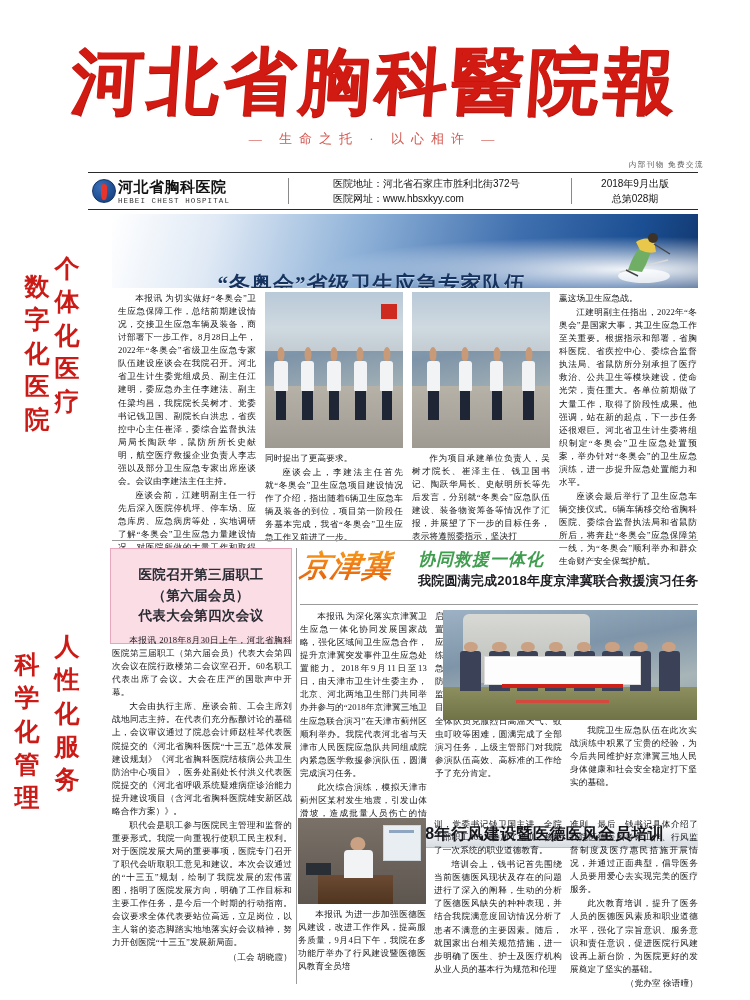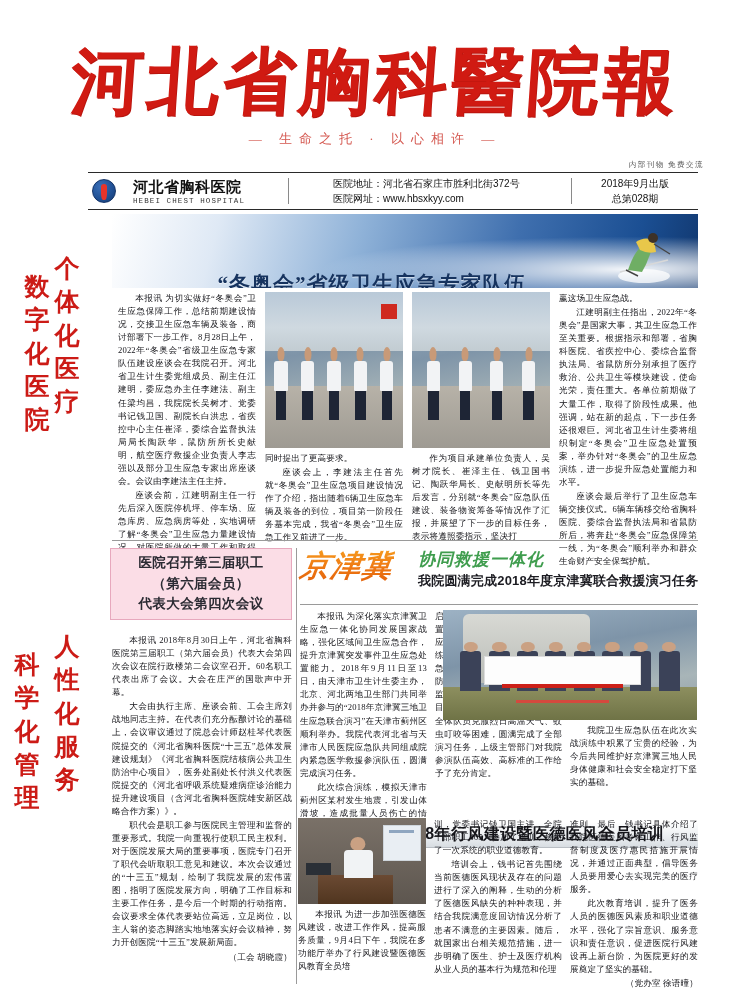--- a/index.html
+++ b/index.html
@@ -29,21 +29,21 @@
     position: absolute; right: 46px; top: 160px;
     font-size: 7.5px; color: #555; letter-spacing: 1.5px;
   }
 
   
   .infobar {
     position: absolute; left: 88px; top: 172px; width: 610px; height: 38px;
     border-top: 1.6px solid #2a2a2a; border-bottom: 1.6px solid #2a2a2a;
     display: flex; align-items: center;
   }
-  .ib-logo { display:flex; align-items:center; gap:17px; width: 200px; padding-left: 4px; }
+  .ib-logo { display:flex; align-items:center; gap:2px; width: 200px; padding-left: 4px; }
   .logo-mark {
     width: 24px; height: 24px; border-radius: 50%;
     background: radial-gradient(circle at 35% 30%, #3a6fb8 0%, #1f4f93 60%, #16396c 100%);
     position: relative; flex: none;
     border: 1.2px solid #15356a;
   }
   .logo-mark::after {
     content: ""; position: absolute; left: 50%; top: 4px;
     width: 6px; height: 16px; transform: translateX(-50%);
     background: #e8342a; border-radius: 3px 3px 40% 40%;
@@ -116,21 +116,21 @@
     width: 34%; height: 20%; border-radius: 50%; background:#c89a78; }
   .fig .torso { position:absolute; left:18%; top:19%; width:64%; height:42%;
     background:#f2f3f5; border-radius: 3px 3px 1px 1px; }
   .fig .legs { position:absolute; left:25%; top:60%; width:50%; height:40%;
     background:#1e2535; }
 
   .photo-red { position:absolute; right:4%; top:8%; width: 12%; height: 9%; background:#cf2a20; }
 
   
   .pinkbox {
-    position: absolute; left: 110px; top: 548px; width: 182px; height: 72px;
+    position: absolute; left: 110px; top: 548px; width: 182px; height: 96px;
     background: #fbdde6; border: 1.2px solid #e7a8bd;
     display:flex; align-items:center; justify-content:center;
   }
   .pinkbox-title {
     text-align:center; color:#2b2b33; font-weight:700; font-size: 13.5px;
     line-height: 1.55; font-family: "Liberation Serif", serif; letter-spacing: 0.4px;
   }
   .a2-body { position:absolute; left: 112px; top: 634px; width: 180px; height: 350px; }
 
   .vrule { position:absolute; width:1px; background:#9a9a9a; }

